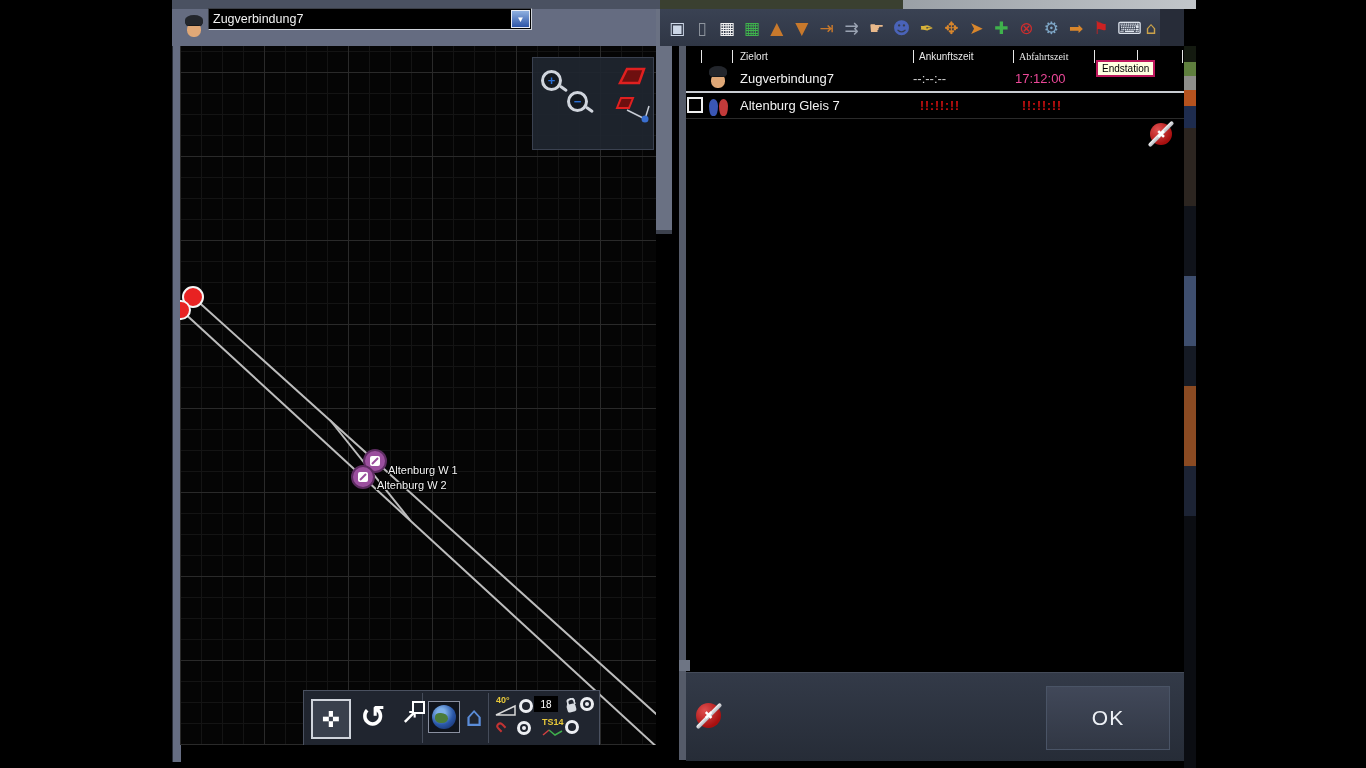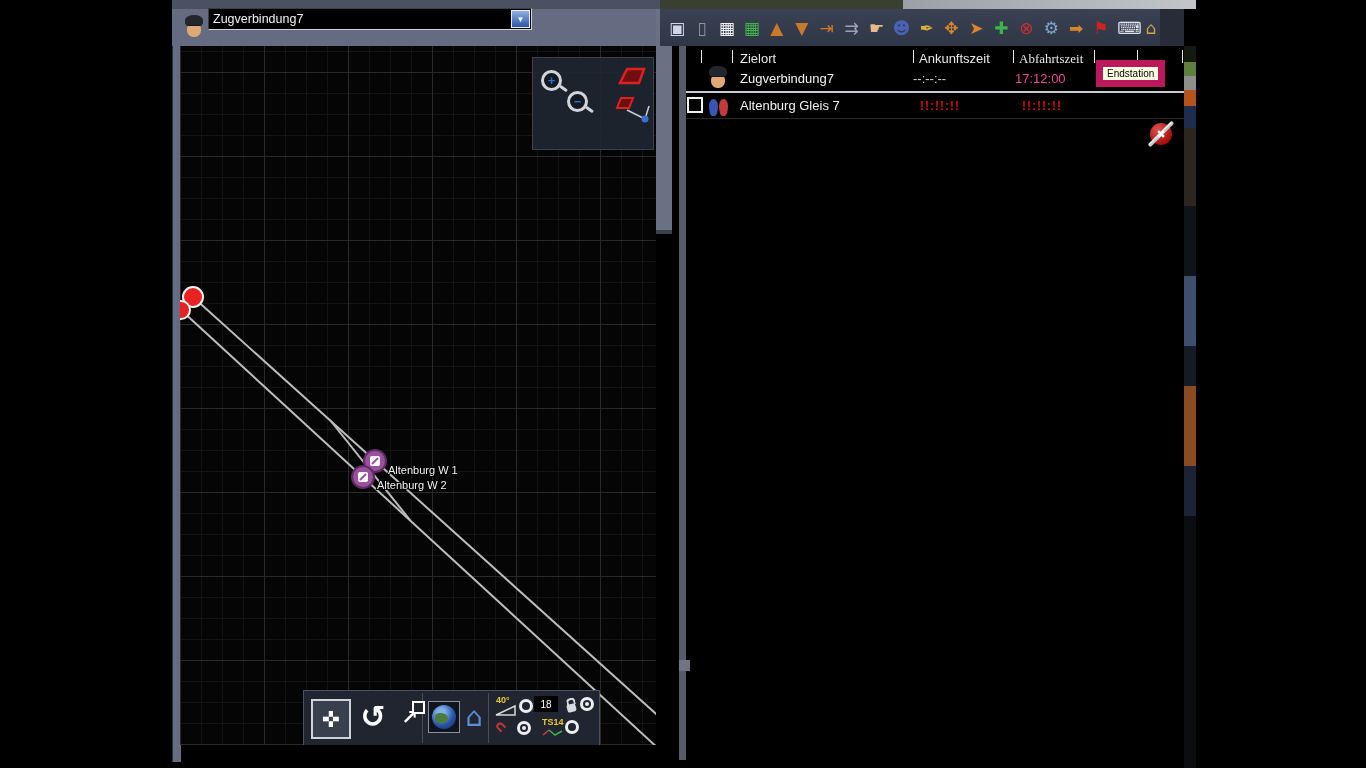--- a/index.html
+++ b/index.html
@@ -61,22 +61,22 @@
   #top-toolbar{left:660px;top:9px;width:500px;height:37px;background:linear-gradient(#3a4253,#2f3645);display:flex;align-items:center;gap:7px;padding-left:8px;box-sizing:border-box;}
   #toolbar-right-fill{left:1160px;top:9px;width:24px;height:37px;background:#272c38;}
   .tbi{width:18px;text-align:center;font-size:17px;line-height:24px;font-family:"DejaVu Sans",sans-serif;cursor:default;}
   #olive-sky{left:660px;top:0;width:243px;height:9px;background:#3a4030;}
   #gray-sky{left:903px;top:0;width:293px;height:9px;background:linear-gradient(90deg,#9aa0a6,#c2c6ca);}
 
   
   #dialog-left-strip{left:679px;top:46px;width:7px;height:714px;background:#555b69;}
   #dialog{left:686px;top:46px;width:498px;height:714px;background:#000;}
   .vsep{position:absolute;top:4px;width:1px;height:13px;background:#e8e8e8;}
-  .hdr{position:absolute;top:5px;font-size:13px;color:#e8e8e8;}
-  #tooltip{position:absolute;left:410px;top:14px;background:#ffffe1;border:7px solid #be185d;color:#000;font-size:10px;padding:1px 4px;z-index:5;}
+  .hdr{position:absolute;top:5px;font-size:10px;color:#e8e8e8;}
+  #tooltip{position:absolute;left:410px;top:14px;background:#ffffe1;border:2px solid #be185d;color:#000;font-size:10px;padding:1px 4px;z-index:5;}
   .row-text{position:absolute;font-size:13px;color:#f2f2f2;white-space:nowrap;}
   .time{position:absolute;font-size:13px;color:#d2d2d2;}
   .time.err{color:#d01010;font-weight:bold;font-size:12px;letter-spacing:1px;}
   #row-sep{position:absolute;left:0;top:45px;width:498px;height:2px;background:#c9ccd2;}
   #row2-bottom{position:absolute;left:0;top:72px;width:498px;height:1px;background:#2a2a2a;}
   .checkbox{position:absolute;width:12px;height:12px;border:2px solid #f0f0f0;background:#000;}
   .people{position:absolute;display:flex;align-items:flex-end;gap:1px;height:20px;}
   .person{width:9px;height:17px;border-radius:50% 50% 35% 35%/40% 40% 60% 60%;}
   .person.blue{background:#3a56b4;}
   .person.red{background:#c23a3a;}
@@ -238,18 +238,22 @@
           <span class="person blue"></span>
           <span class="person red"></span>
         </span>
       <span class="row-text" style="left:54px;top:52px;">Altenburg Gleis 7</span>
       <span class="time err" style="left:234px;top:53px;">!!:!!:!!</span>
       <span class="time err" style="left:336px;top:53px;">!!:!!:!!</span>
       <span class="delx abs" style="left:464px;top:48px;"></span>
     </div>
     <div id="row2-bottom"></div>
 
+    <div id="dlg-footer">
+      <span class="delx abs" style="left:10px;top:30px;width:25px;height:25px;"></span>
+      <div id="ok-btn">OK</div>
+    </div>
   </div>
   <div class="abs" id="footer-sq"></div>
 
   <div class="abs" id="scene-sliver"></div>
 
 </div>
 
 </body></html>

